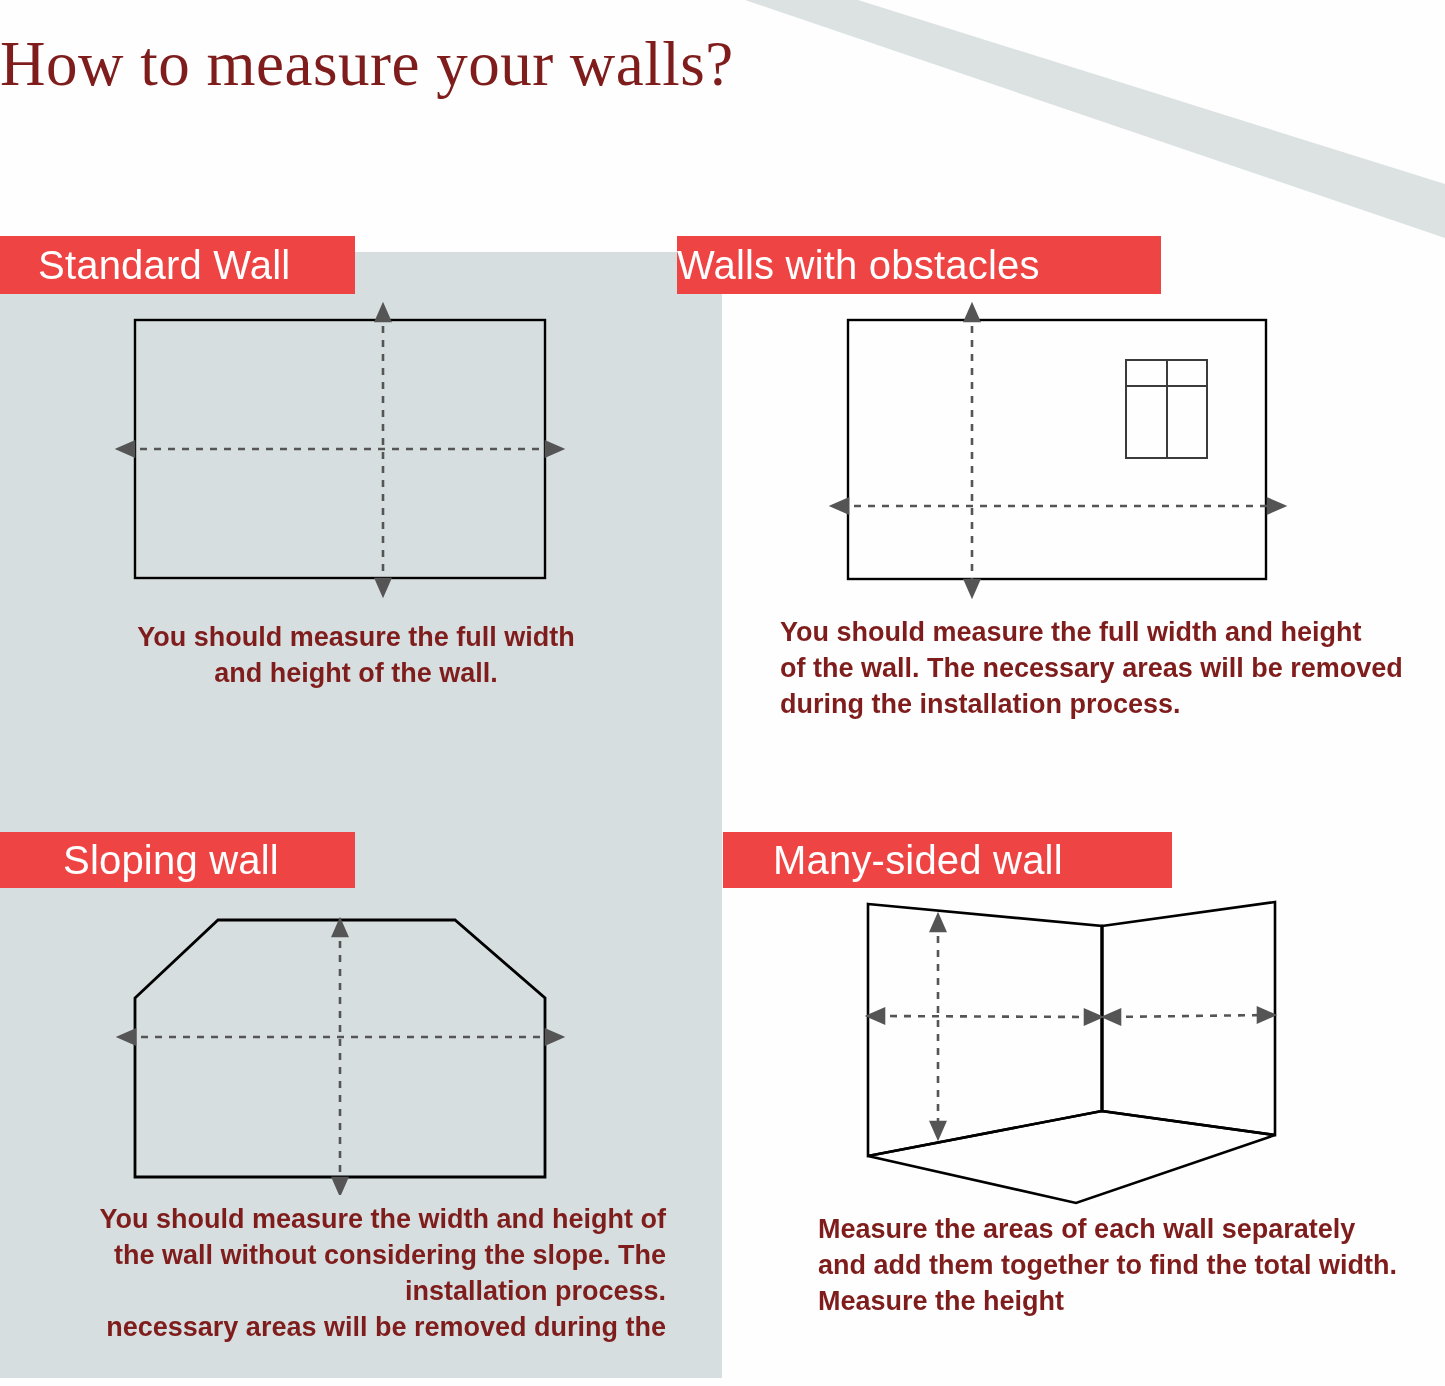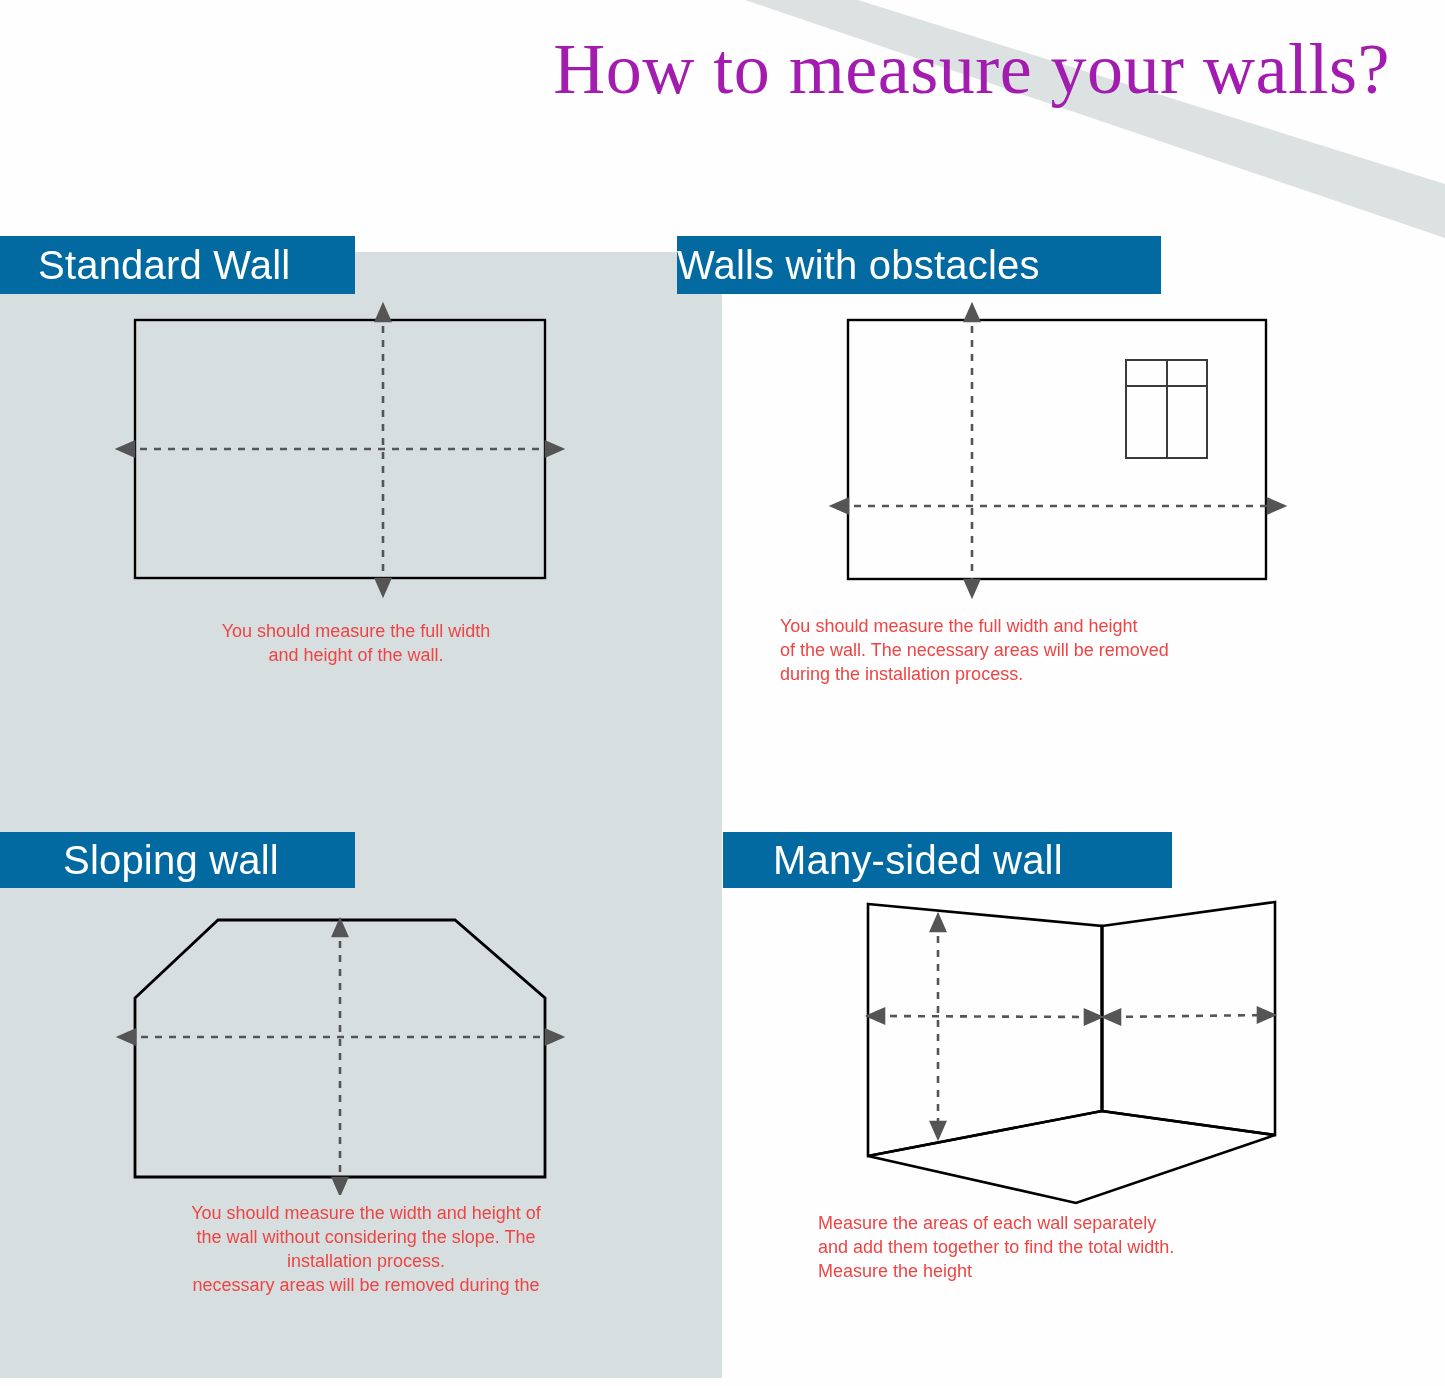--- a/index.html
+++ b/index.html
@@ -21,41 +21,41 @@
     left: 0; top: 0;
     width: 1445px; height: 260px;
     pointer-events: none;
   }
 
   
   .page-title {
     position: absolute;
     left: 0; top: 28px;
     width: 1390px;
-    text-align: right;
+    text-align: left;
     font-family: "Liberation Serif", serif;
-    font-size: 72px;
+    font-size: 63px;
     line-height: 1.15;
-    color: #a21caf;
+    color: #7f1d1d;
     letter-spacing: 0.5px;
     white-space: nowrap;
   }
 
   
   .tint-panel {
     position: absolute;
     background: #d7dedf;
   }
   .tint-top    { left: 0;   top: 252px; width: 722px; height: 570px; }
   .tint-bottom { left: 0;   top: 822px; width: 722px; height: 556px; }
 
   
   .badge {
     position: absolute;
-    background: #0369a1;
+    background: #ef4444;
     color: #ffffff;
     display: flex;
     align-items: center;
     font-size: 40px;
     font-weight: 400;
     letter-spacing: 0.2px;
     white-space: nowrap;
   }
   .badge-standard  { left: 0;    top: 236px; width: 355px; height: 58px; padding-left: 38px; }
   .badge-obstacles { left: 677px;top: 236px; width: 484px; height: 58px; }
@@ -65,28 +65,28 @@
   
   .diagram { position: absolute; }
   .d-standard  { left: 100px;  top: 300px;  width: 500px; height: 300px; }
   .d-obstacles { left: 820px;  top: 300px;  width: 480px; height: 300px; }
   .d-sloping   { left: 100px;  top: 895px;  width: 500px; height: 300px; }
   .d-many      { left: 840px;  top: 890px;  width: 470px; height: 320px; }
 
   
   .caption {
     position: absolute;
-    font-size: 18px;
+    font-size: 27px;
     line-height: 1.33;
-    color: #ef4444;
-    font-weight: 400;
+    color: #7f1d1d;
+    font-weight: 700;
   }
   .cap-standard  { left: 96px;  top: 620px;  width: 520px; text-align: center; }
   .cap-obstacles { left: 780px; top: 615px;  width: 630px; text-align: left; }
-  .cap-sloping   { left: 66px;  top: 1202px; width: 600px; text-align: center; }
+  .cap-sloping   { left: 66px;  top: 1202px; width: 600px; text-align: right; }
   .cap-many      { left: 818px; top: 1212px; width: 610px; text-align: left; }
   .caption p { margin: 0; }
 </style>
 </head>
 <body>
 
 <div id="page">
 
   <svg class="diag-band" viewBox="0 0 1445 260" preserveAspectRatio="none">
     <polygon points="745,0 858,0 1445,184 1445,238" fill="#dce2e2"></polygon>

